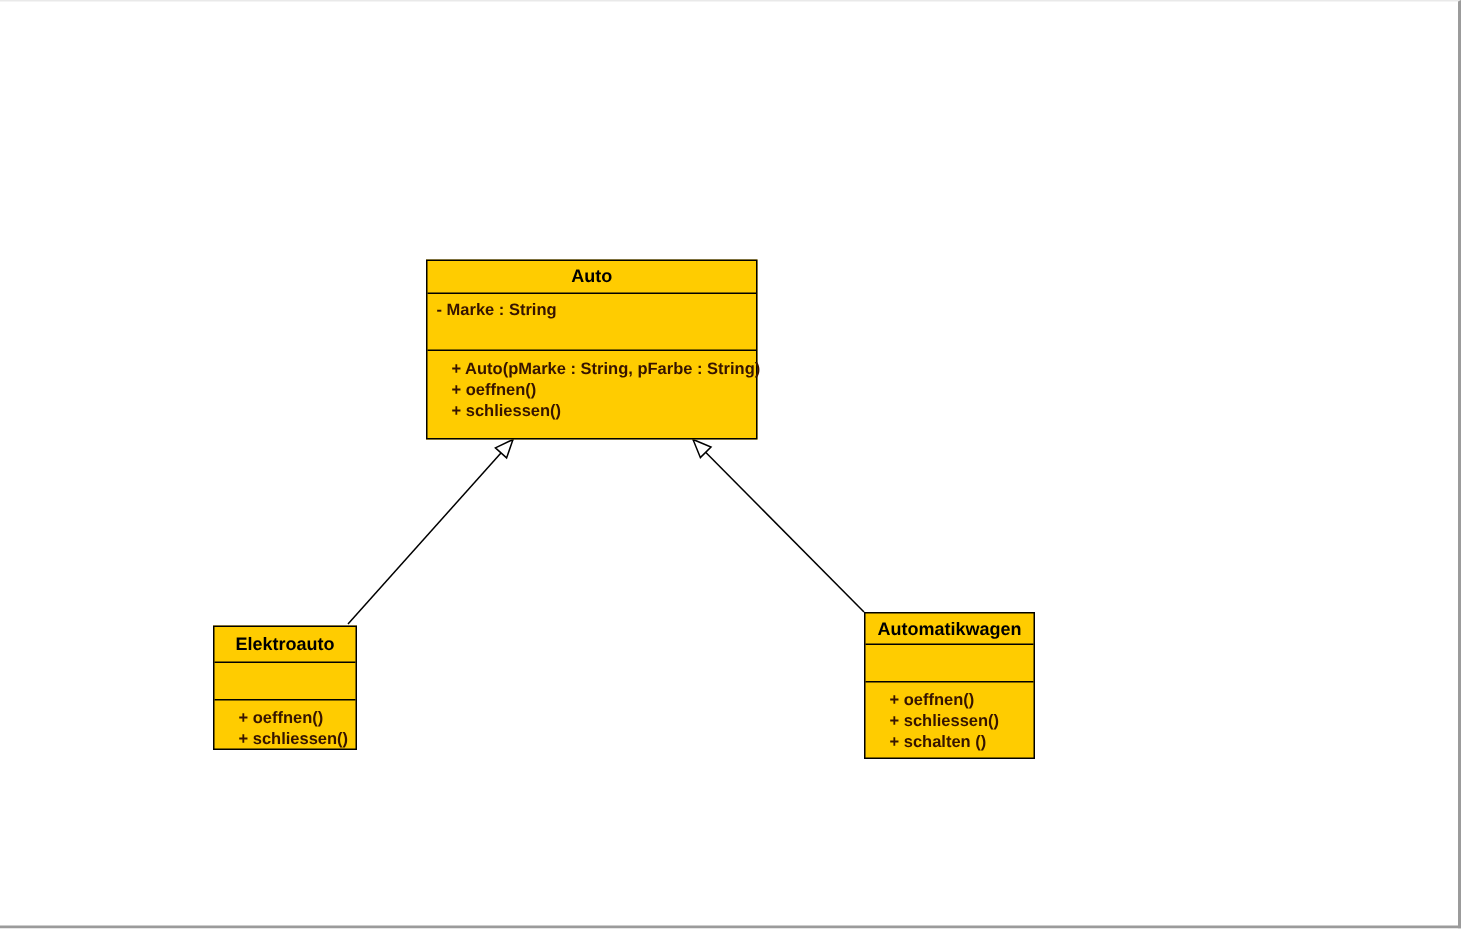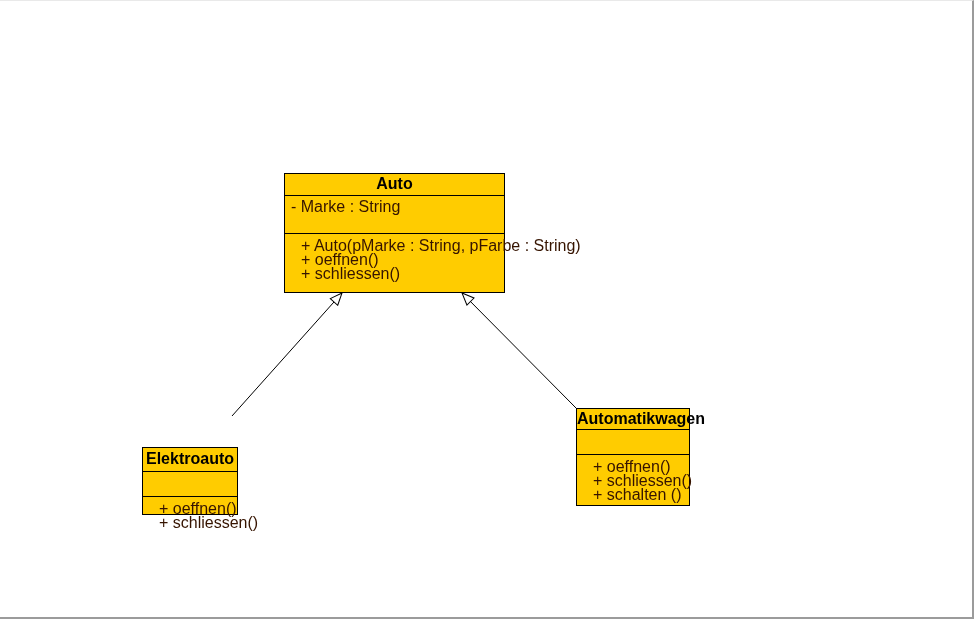--- a/index.html
+++ b/index.html
@@ -24,47 +24,48 @@
   .uml-class{
     position:absolute;
     display:flex;flex-direction:column;
     background:var(--class-fill);
     border:1px solid var(--class-border);
     box-sizing:border-box;
   }
   .uml-title{
     flex:0 0 auto;
     box-sizing:border-box;
-    font-weight:bold;font-size:16px;line-height:14px;
+    font-weight:bold;font-size:12px;line-height:14px;
     text-align:center;
     color:var(--title-text);
     border-bottom:1px solid var(--class-border);
     padding-top:4px;
   }
   .uml-attrs{
     flex:0 0 auto;
     box-sizing:border-box;
     border-bottom:1px solid var(--class-border);
     padding:4px 0 0 6px;
   }
   .uml-methods{
     flex:1 1 auto;
     box-sizing:border-box;
     padding:5px 0 0 16px;
   }
   .uml-line{
-    font-size:16px;line-height:14px;
+    font-size:11px;line-height:14px;
     color:var(--member-text);
     white-space:nowrap;
+    font-weight:bold;
   }
   
   .box-auto{left:284px;top:172px;width:221px;height:120px;}
   .box-auto .uml-title{height:22px;padding-top:3px;}
   .box-auto .uml-attrs{height:38px;}
-  .box-elektroauto{left:142px;top:416px;width:96px;height:68px;margin-top:30px;}
+  .box-elektroauto{left:142px;top:416px;width:96px;height:83px;}
   .box-elektroauto .uml-title{height:24px;}
   .box-elektroauto .uml-attrs{height:25px;}
   .box-automatikwagen{left:576px;top:407px;width:114px;height:98px;}
   .box-automatikwagen .uml-title{height:21px;padding-top:3px;}
   .box-automatikwagen .uml-attrs{height:25px;}
   .arrow-layer{
     position:absolute;left:0;top:0;width:974px;height:619px;
     pointer-events:none;
   }
   .rel-line{stroke:var(--line-color);stroke-width:1;}

